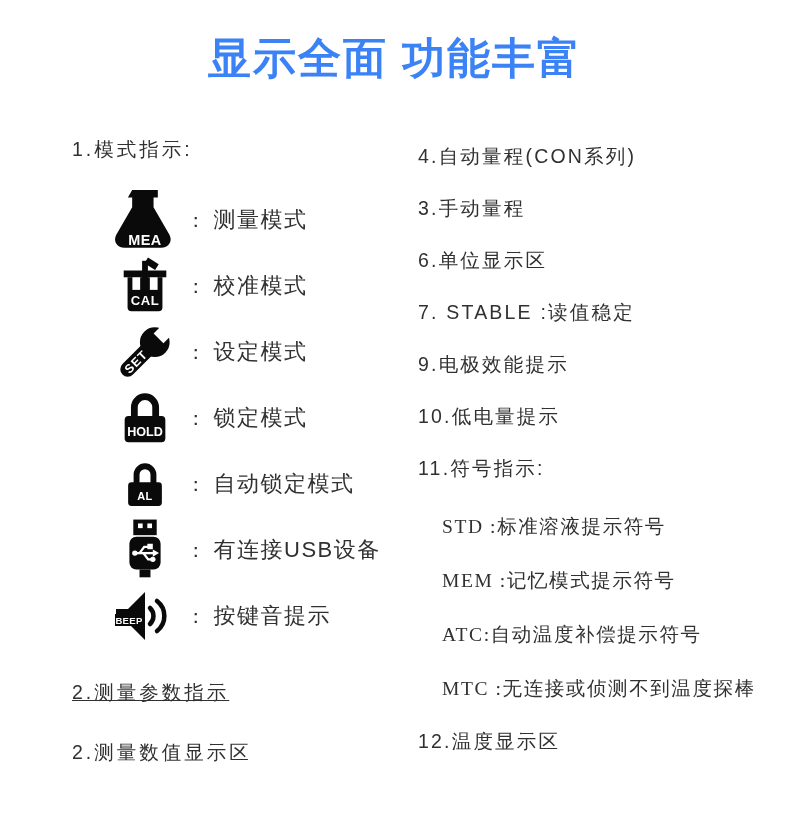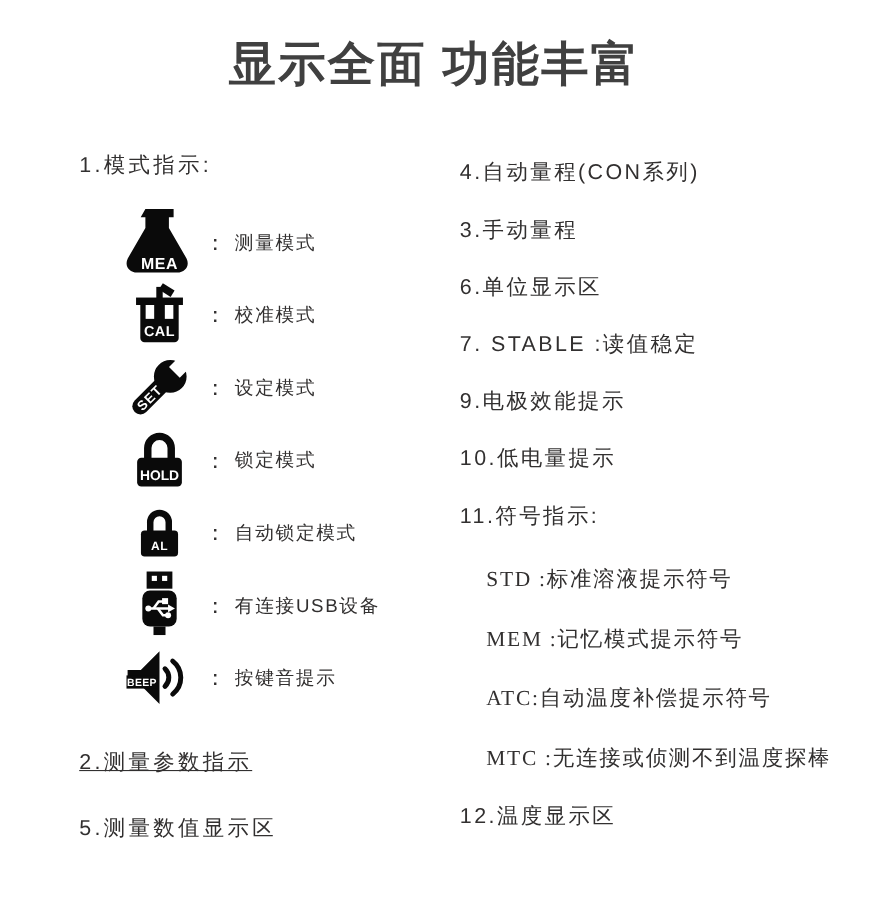--- a/index.html
+++ b/index.html
@@ -10,35 +10,35 @@
     color: #323030;
     position: relative;
     overflow: hidden;
   }
   .title {
     position: absolute; top: 30px; left: 0; width: 790px;
     margin: 0;
     text-align: center;
     font-size: 43px; font-weight: bold;
     letter-spacing: 2px;
-    color: #404040;
+    color: #3b82f6;
   }
   
   .col-left { position: absolute; left: 72px; top: 136px; width: 345px; }
   .sec-heading {
     font-size: 19.5px; letter-spacing: 3px;
     margin-bottom: 24px; white-space: nowrap;
   }
   .mode-row { display: flex; align-items: center; height: 66px; }
   .icon-box {
     width: 78px; margin-left: 34px; flex: none;
     display: flex; justify-content: center; align-items: flex-start;
   }
   .colon { font-size: 19.5px; margin: 0 8px 0 2px; }
-  .mode-label { font-size: 17px; letter-spacing: 1.5px; white-space: nowrap; }
+  .mode-label { font-size: 22px; letter-spacing: 1.5px; white-space: nowrap; }
   .plain-item { font-size: 19.5px; letter-spacing: 3px; white-space: nowrap; }
   .item-2 { margin-top: 30px; text-decoration: underline; }
   .item-3 { margin-top: 33px; }
   
   .col-right { position: absolute; left: 418px; top: 130px; width: 372px; }
   .r-item {
     height: 52px; display: flex; align-items: center;
     font-size: 19.5px; letter-spacing: 2.2px; white-space: nowrap; text-align: center;
   }
   .r-sub-group { margin-top: 5px; font-family: Liberation Serif, serif; }
@@ -163,21 +163,21 @@
           <text x="16" y="40" font-size="9.5" text-anchor="middle" letter-spacing="0.3">BEEP</text>
           <path class="icon-stroke" d="M37 24 a11 11 0 0 1 0 16" stroke-width="4.5" stroke-linecap="round"></path>
           <path class="icon-stroke" d="M44 17 a19 19 0 0 1 0 30" stroke-width="4.5" stroke-linecap="round"></path>
         </svg>
       </span>
       <span class="colon">：</span>
       <span class="mode-label">按键音提示</span>
     </div>
 
     <div class="plain-item item-2">2.测量参数指示</div>
-    <div class="plain-item item-3">5.测量数值显示区</div>
+    <div class="plain-item item-3">2.测量数值显示区</div>
   </div>
 
   <div class="col-right">
     <div class="r-item">4.自动量程(CON系列)</div>
     <div class="r-item">3.手动量程</div>
     <div class="r-item">6.单位显示区</div>
     <div class="r-item">7. STABLE :读值稳定</div>
     <div class="r-item">9.电极效能提示</div>
     <div class="r-item">10.低电量提示</div>
     <div class="r-item">11.符号指示:</div>

